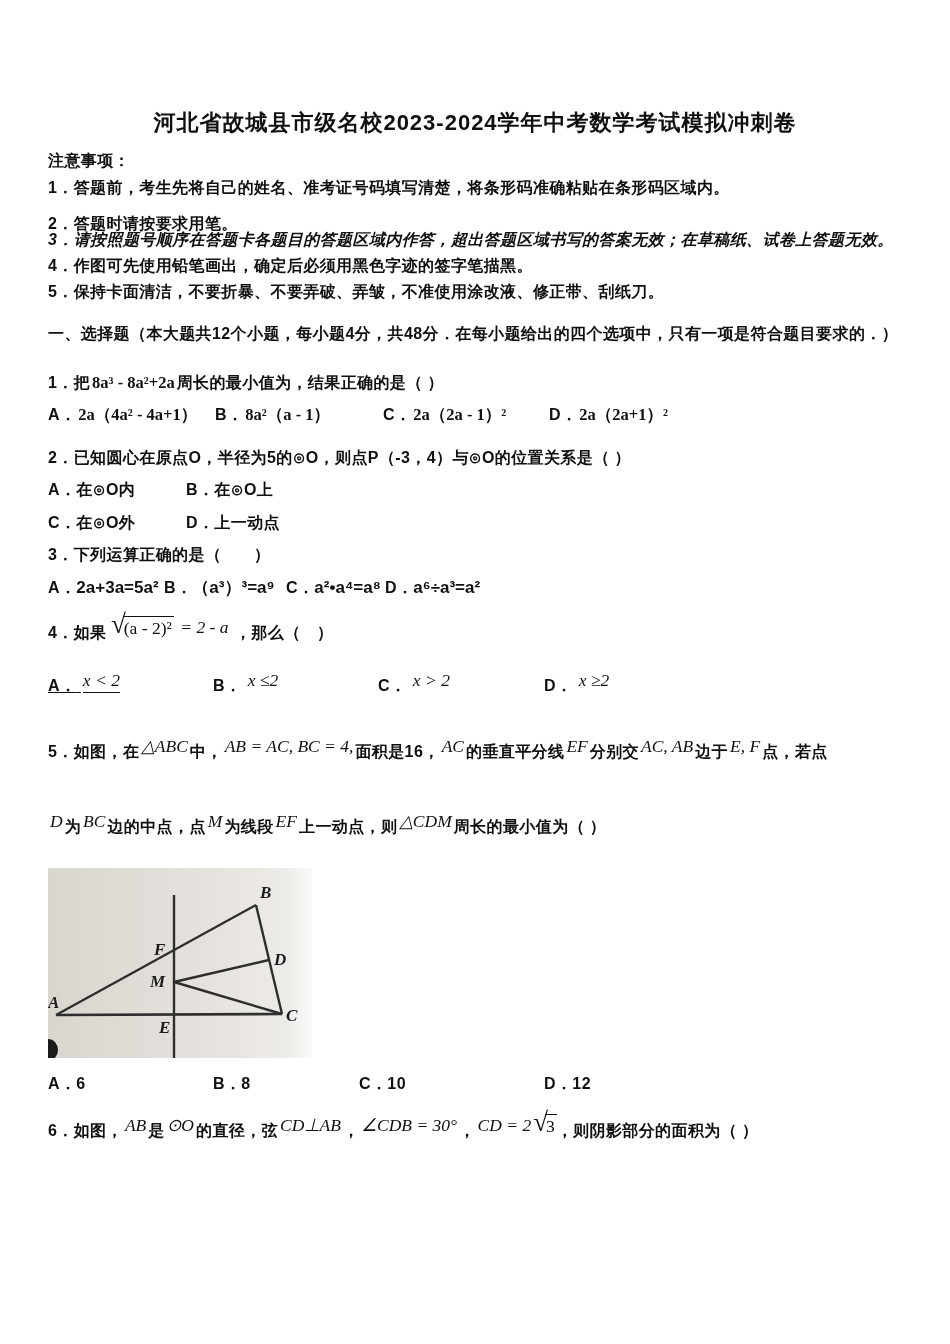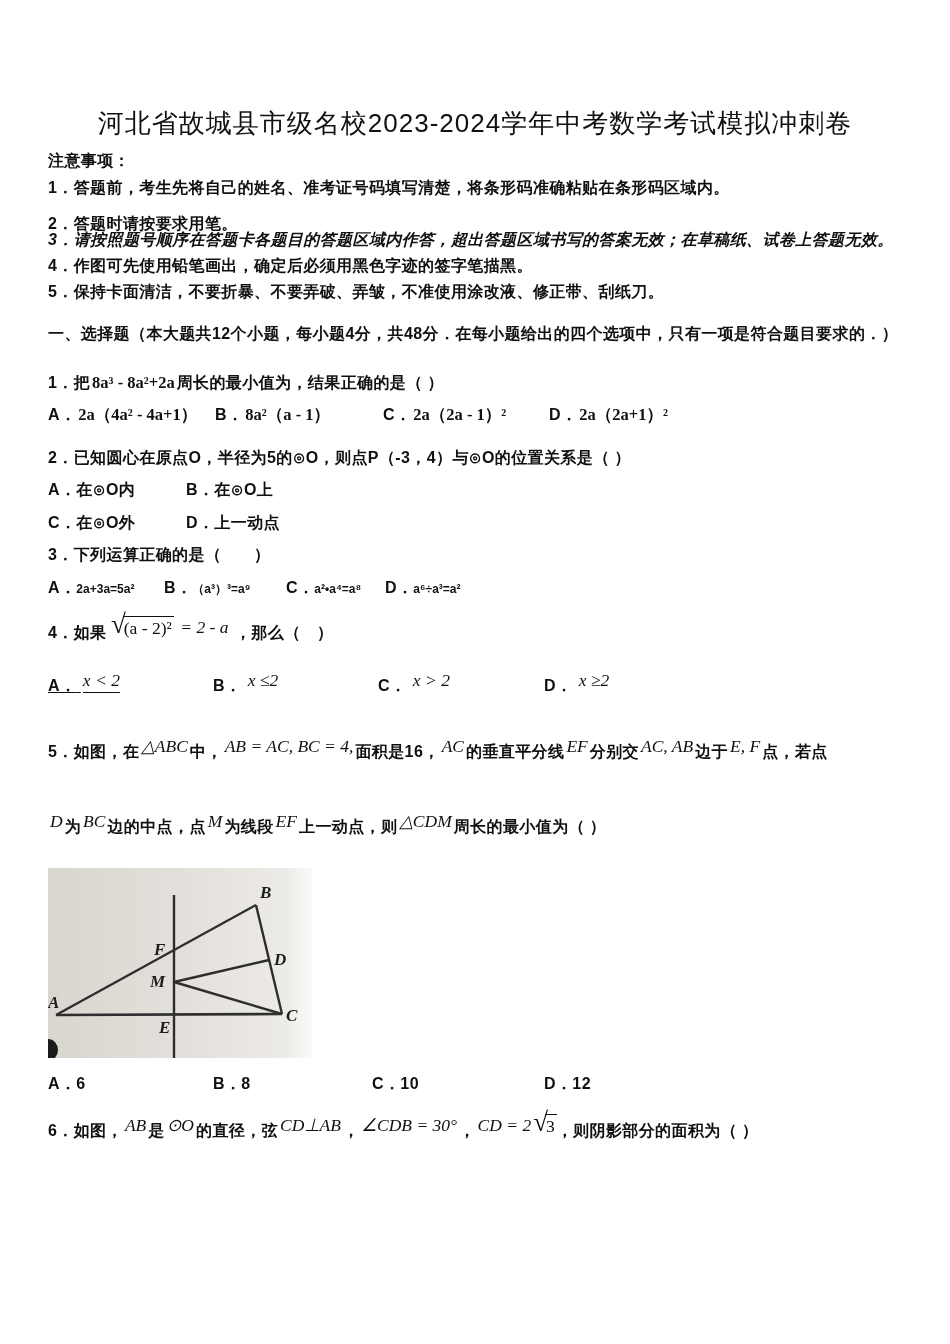--- a/index.html
+++ b/index.html
@@ -3,27 +3,27 @@
 <meta charset="utf-8">
 <style>
   html,body { margin:0; padding:0; background:#ffffff; }
   .canvas {
     position:relative; width:950px; height:1344px; background:#ffffff;
     font-family:"Liberation Sans",sans-serif; color:#101010; overflow:hidden;
   }
   .row { position:absolute; white-space:nowrap; line-height:22px; }
   .zh { font-weight:700; font-size:16px; letter-spacing:0.4px; }
   .title-row { left:0; right:0; text-align:center; }
-  .title { font-size:26px; font-weight:400; letter-spacing:1px; }
+  .title { font-size:22px; font-weight:700; letter-spacing:1px; }
   .wrap { white-space:normal; line-height:31px; width:868px; }
   
   .m { font-family:"Liberation Serif",serif; font-style:italic; font-weight:400;
        font-size:17.5px; position:relative; top:-5px; padding:0 2px; }
   .bm { font-family:"Liberation Serif",serif; font-weight:700; font-size:16.5px; padding:0 2px; }
-  .bs { font-weight:700; font-size:12px; }
+  .bs { font-weight:700; font-size:17px; }
   .opt { position:absolute; top:0; }
   .sqrt { display:inline-block; position:relative; top:-4px; font-family:"Liberation Serif",serif; }
   .rad { font-size:27px; font-style:normal; line-height:20px; vertical-align:top; position:relative; top:-2px; }
   .vin { display:inline-block; border-top:1.6px solid #111; 
          font-size:17.5px; line-height:20px; margin-left:-3px; padding:1px 2px 0 1px; }
   .figure-box { position:absolute; left:48px; top:868px; width:264px; height:190px; }
   .fig-label { font-family:"Liberation Serif",serif; font-style:italic; font-weight:700;
                font-size:17px; fill:#1c1c1c; }
 </style>
 </head>
@@ -122,21 +122,21 @@
       <text class="fig-label" x="226" y="97">D</text>
       <text class="fig-label" x="111" y="165">E</text>
       <text class="fig-label" x="106" y="87">F</text>
       <text class="fig-label" x="102" y="119">M</text>
     </svg>
   </div>
 
   <div class="row" style="top:1073px; left:0; width:950px;">
     <span class="opt" style="left:48px;"><span class="zh">A．</span><span class="zh">6</span></span>
     <span class="opt" style="left:213px;"><span class="zh">B．</span><span class="zh">8</span></span>
-    <span class="opt" style="left:372px;text-align:center;"><span class="zh">C．</span><span class="zh">10</span></span>
+    <span class="opt" style="left:359px;text-align:center;"><span class="zh">C．</span><span class="zh">10</span></span>
     <span class="opt" style="left:544px;"><span class="zh">D．</span><span class="zh">12</span></span>
   </div>
 
   <div class="row" style="top:1118px; left:48px;">
     <span class="zh">6．如图，</span><span class="m">AB</span><span class="zh">是</span><span class="m">⊙O</span><span class="zh">的直径，弦</span><span class="m">CD⊥AB</span><span class="zh">，</span><span class="m">∠CDB = 30°</span><span class="zh">，</span><span class="m">CD = 2</span><span class="sqrt"><span class="rad">√</span><span class="vin">3</span></span><span class="zh">，则阴影部分的面积为（ ）</span>
   </div>
 
 </div>
 
 </body></html>

